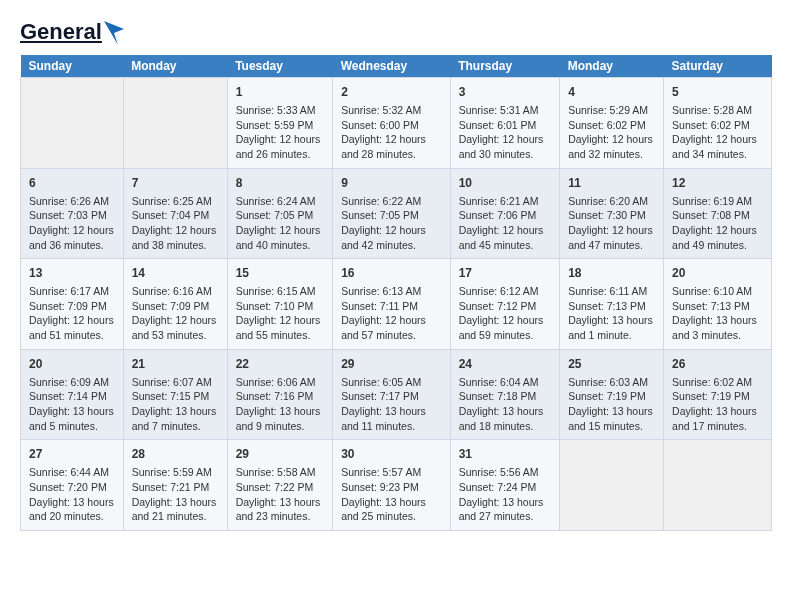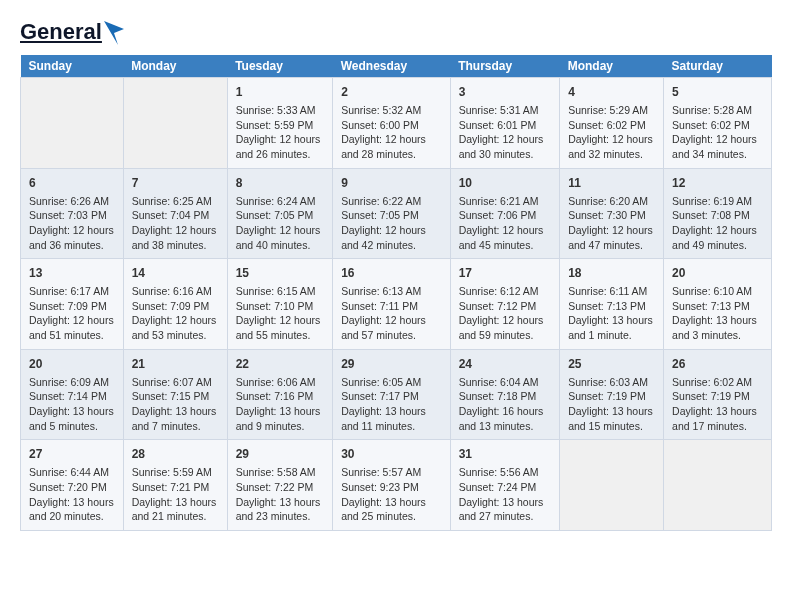--- a/index.html
+++ b/index.html
@@ -261,21 +261,21 @@
         <td>
         <span class="day-number">29</span>
         <span>Sunrise: 6:05 AM</span><br>
         <span>Sunset: 7:17 PM</span><br>
         <span>Daylight: 13 hours and 11 minutes.</span>
       </td>
         <td>
         <span class="day-number">24</span>
         <span>Sunrise: 6:04 AM</span><br>
         <span>Sunset: 7:18 PM</span><br>
-        <span>Daylight: 16 hours and 13 minutes.</span>
+        <span>Daylight: 13 hours and 18 minutes.</span>
       </td>
         <td>
         <span class="day-number">25</span>
         <span>Sunrise: 6:03 AM</span><br>
         <span>Sunset: 7:19 PM</span><br>
         <span>Daylight: 13 hours and 15 minutes.</span>
       </td>
         <td>
         <span class="day-number">26</span>
         <span>Sunrise: 6:02 AM</span><br>

